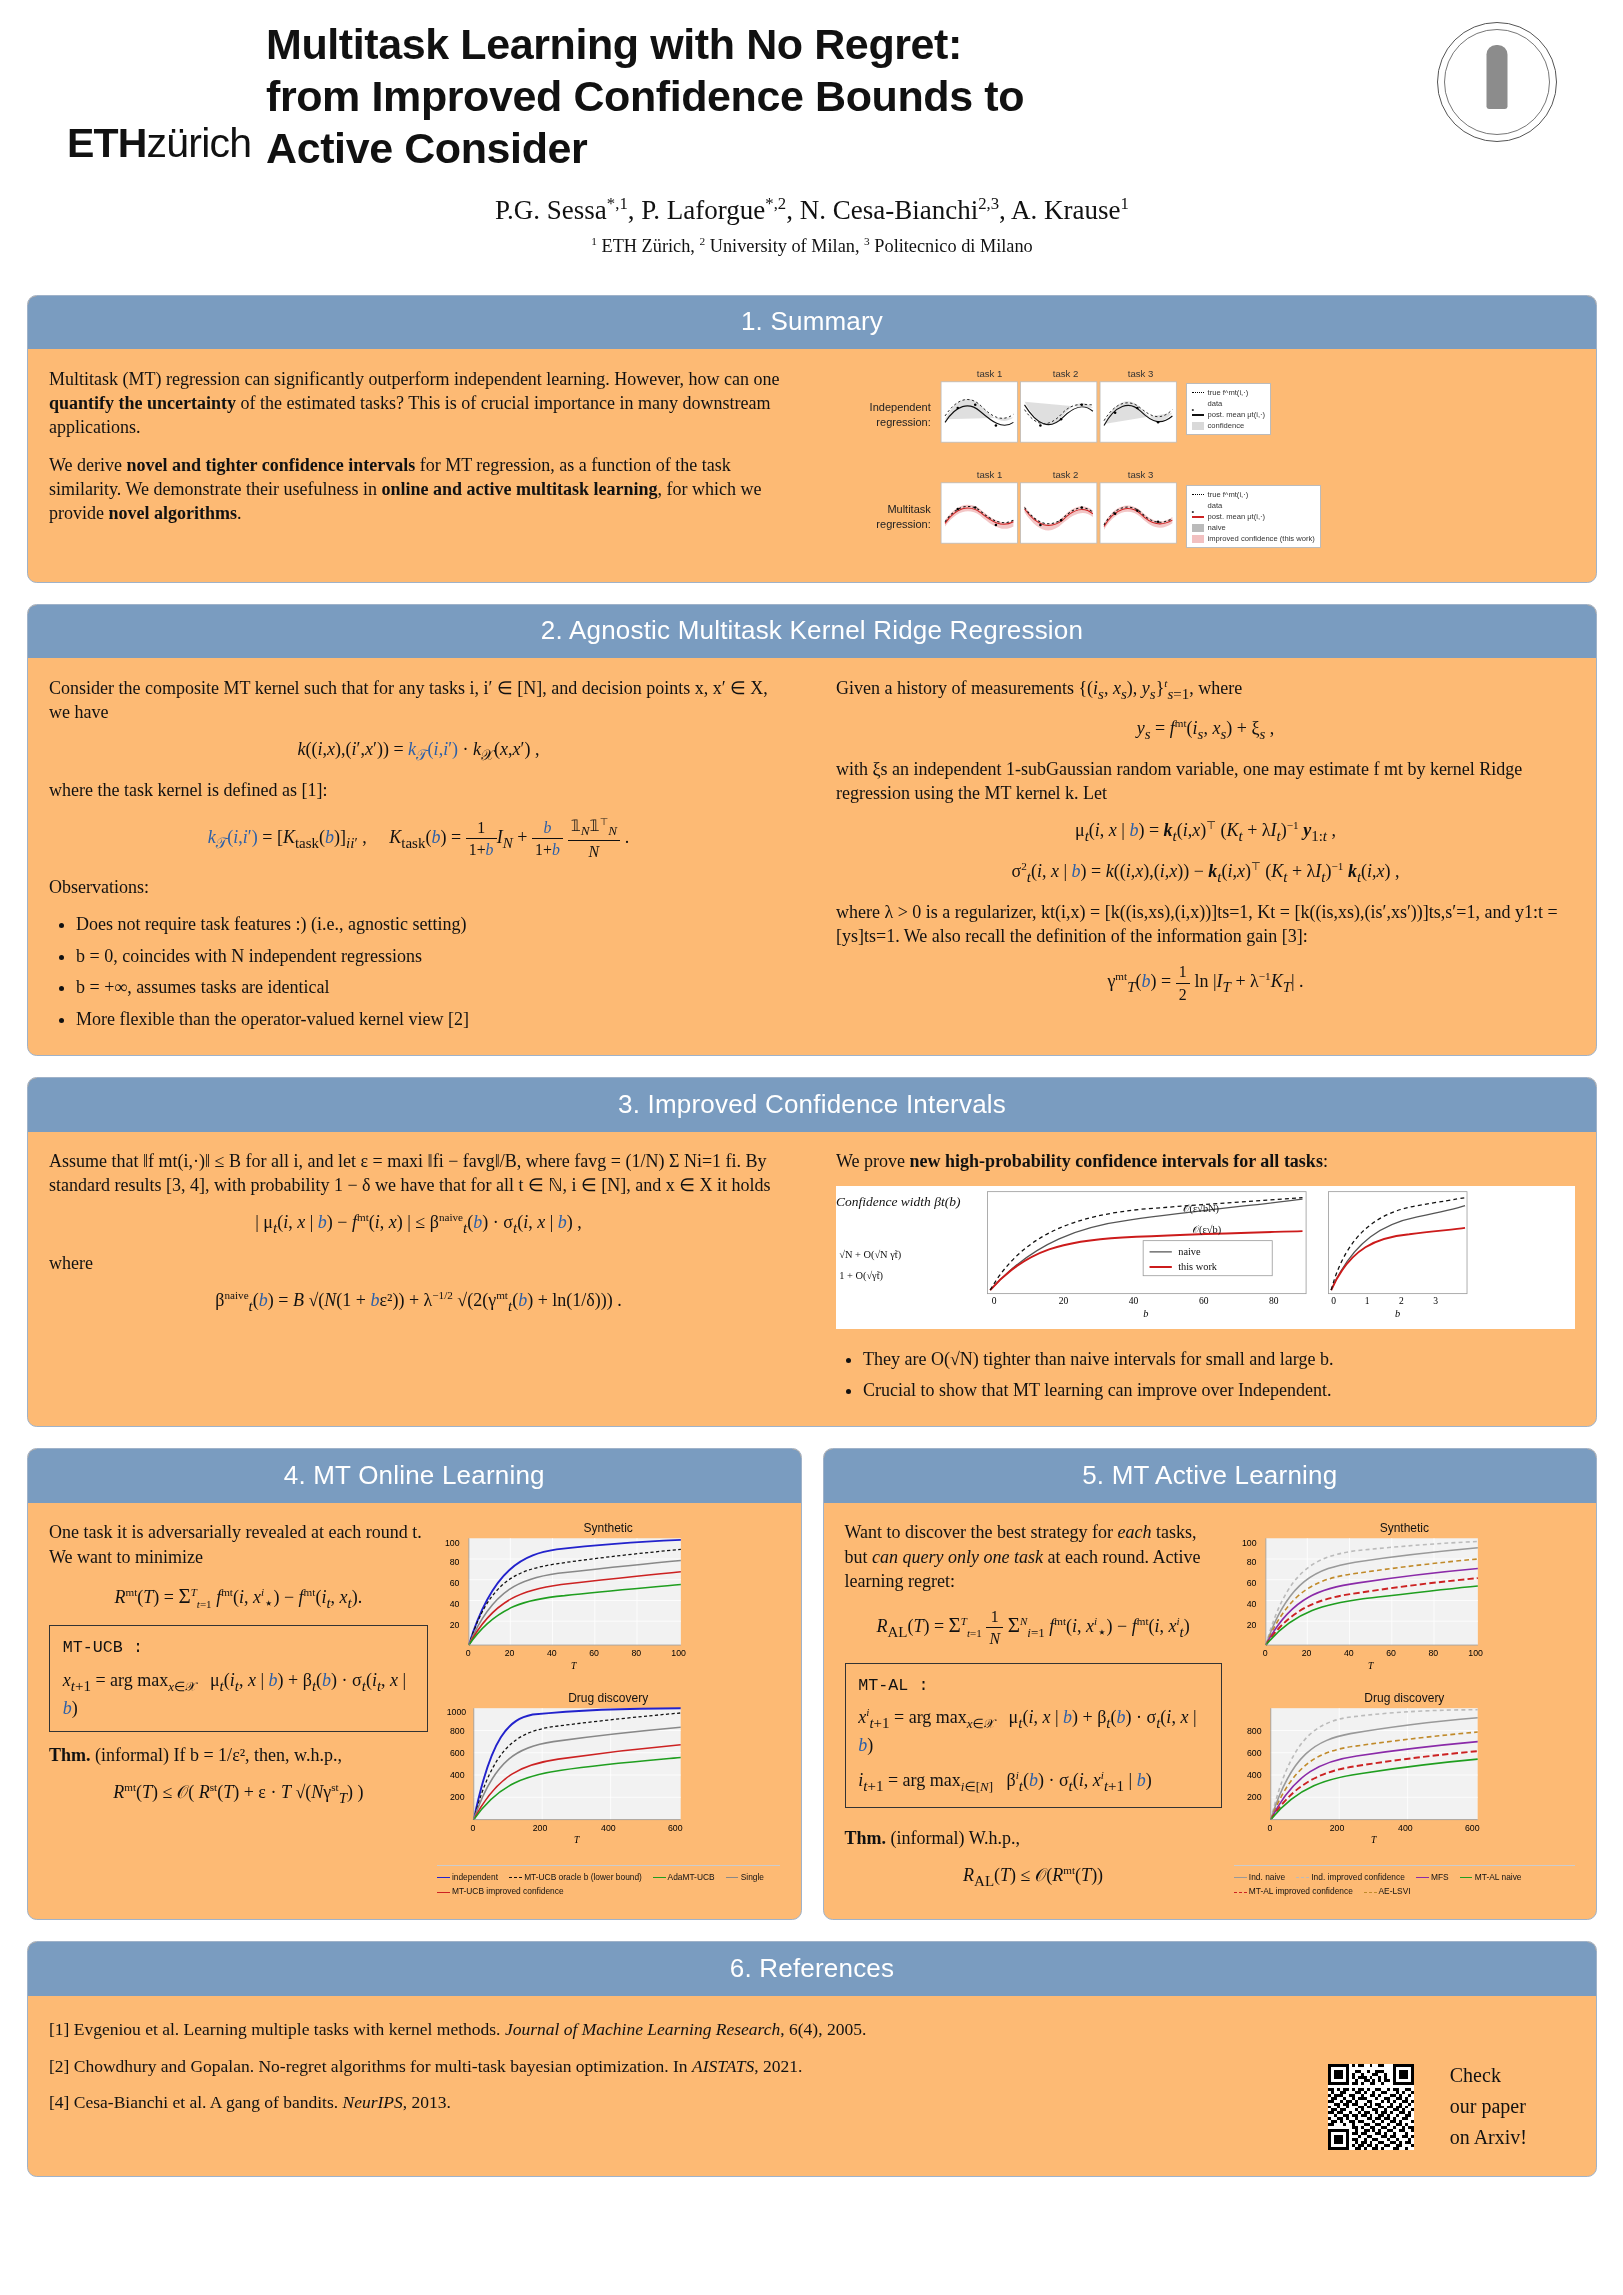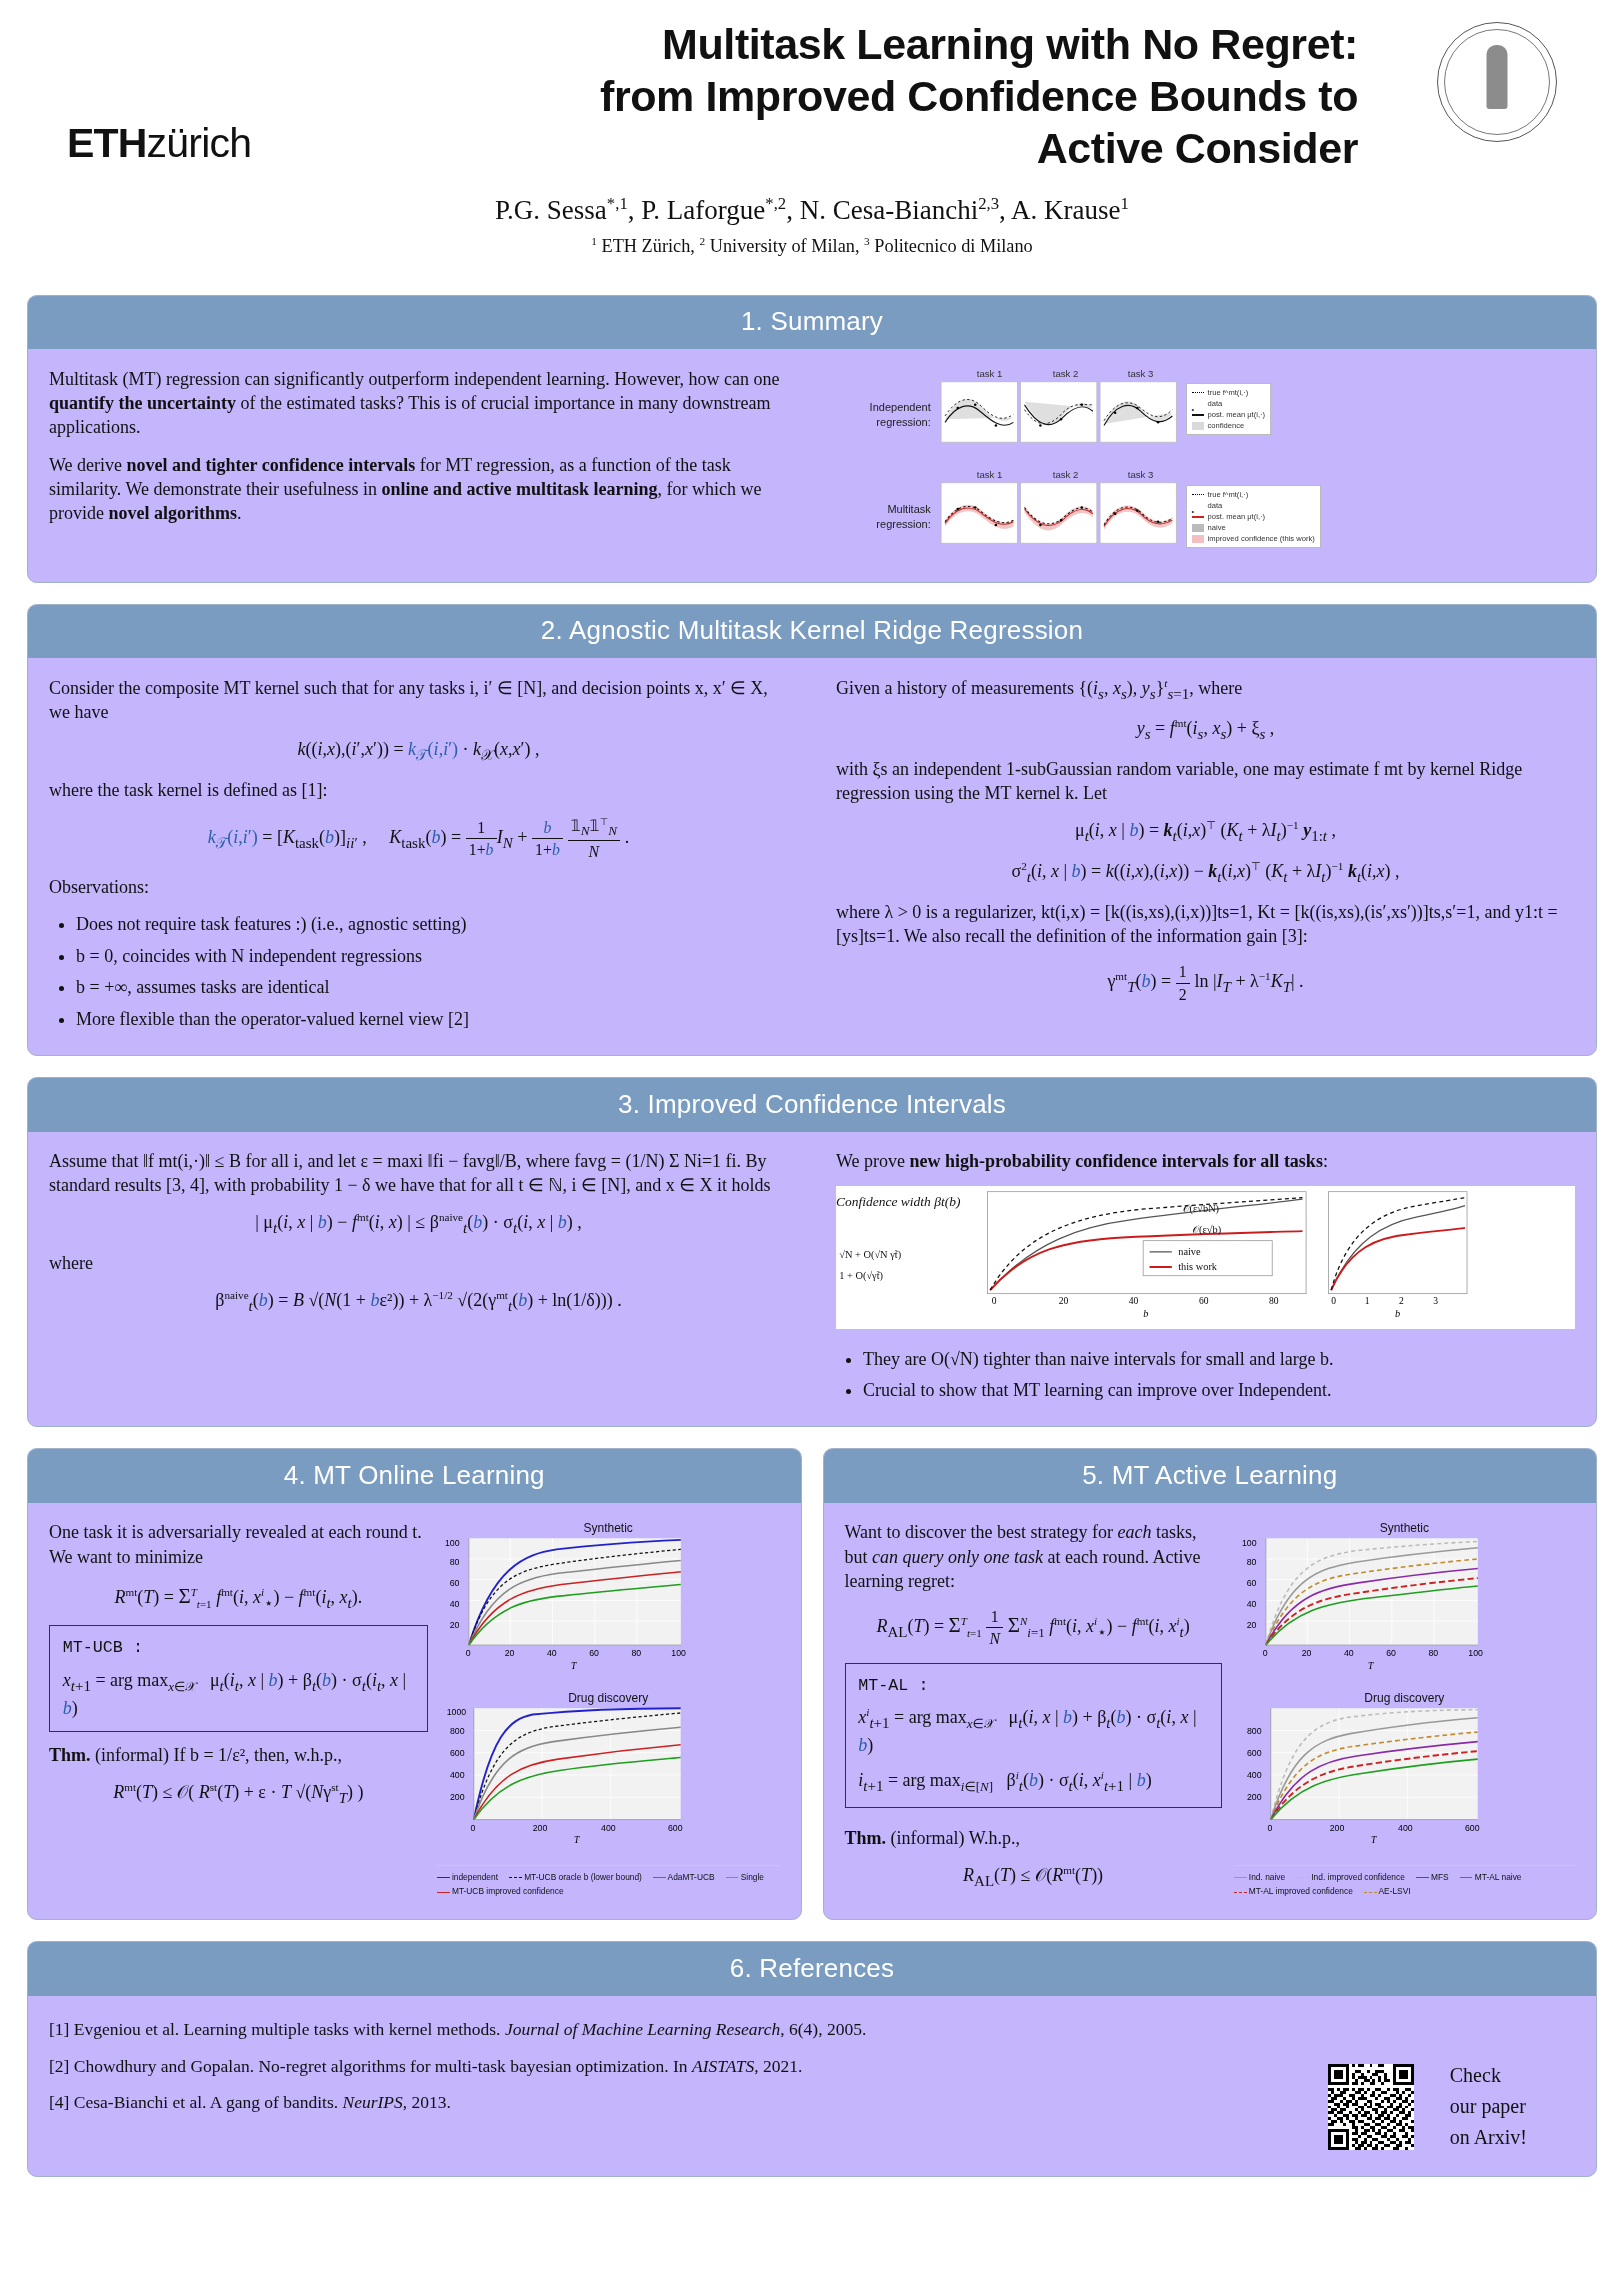--- a/index.html
+++ b/index.html
@@ -18,21 +18,21 @@
   
   .header { position:relative; height: 295px; }
   .eth-logo {
     position:absolute; left: 40px; top: 120px;
     font-family: "Liberation Sans", sans-serif;
     font-size: 41px; letter-spacing:-0.8px; color:#111;
   }
   .eth-logo .b { font-weight:bold; }
   .eth-logo .l { font-weight:normal; }
   .title {
-    text-align:right; padding-top: 17.5px;
+    text-align:left; padding-top: 17.5px;
     font-family: "Liberation Sans", sans-serif;
     font-weight: bold; font-size: 43px; line-height: 1.22;
     letter-spacing: -0.4px;
     margin: 0 239px;
   }
   .authors { text-align:center; font-size: 27px; margin-top: 19px; }
   .affil { text-align:center; font-size: 18.3px; margin-top: 9.6px; }
   sup { font-size: 0.62em; }
 
   .seal {
@@ -46,21 +46,21 @@
   }
   .seal .fig {
     position:absolute; left:50%; top: 22px; transform:translateX(-50%);
     width: 21px; height: 64px; background:#8c8c8c; border-radius: 9.6px 9.6px 2.4px 2.4px;
   }
 
   
   .panel {
     border: 0.8px solid #9fb2c9;
     border-radius: 9.6px;
-    background: #c4b5fd;
+    background: #fdba74;
     margin-bottom: 21px;
     overflow: hidden;
   }
   .panel-head {
     background: #7a9cc0;
     color: #ffffff;
     font-family: "Liberation Sans", sans-serif;
     font-size: 26px;
     text-align: center;
     padding: 10.4px 0 12px 0;

